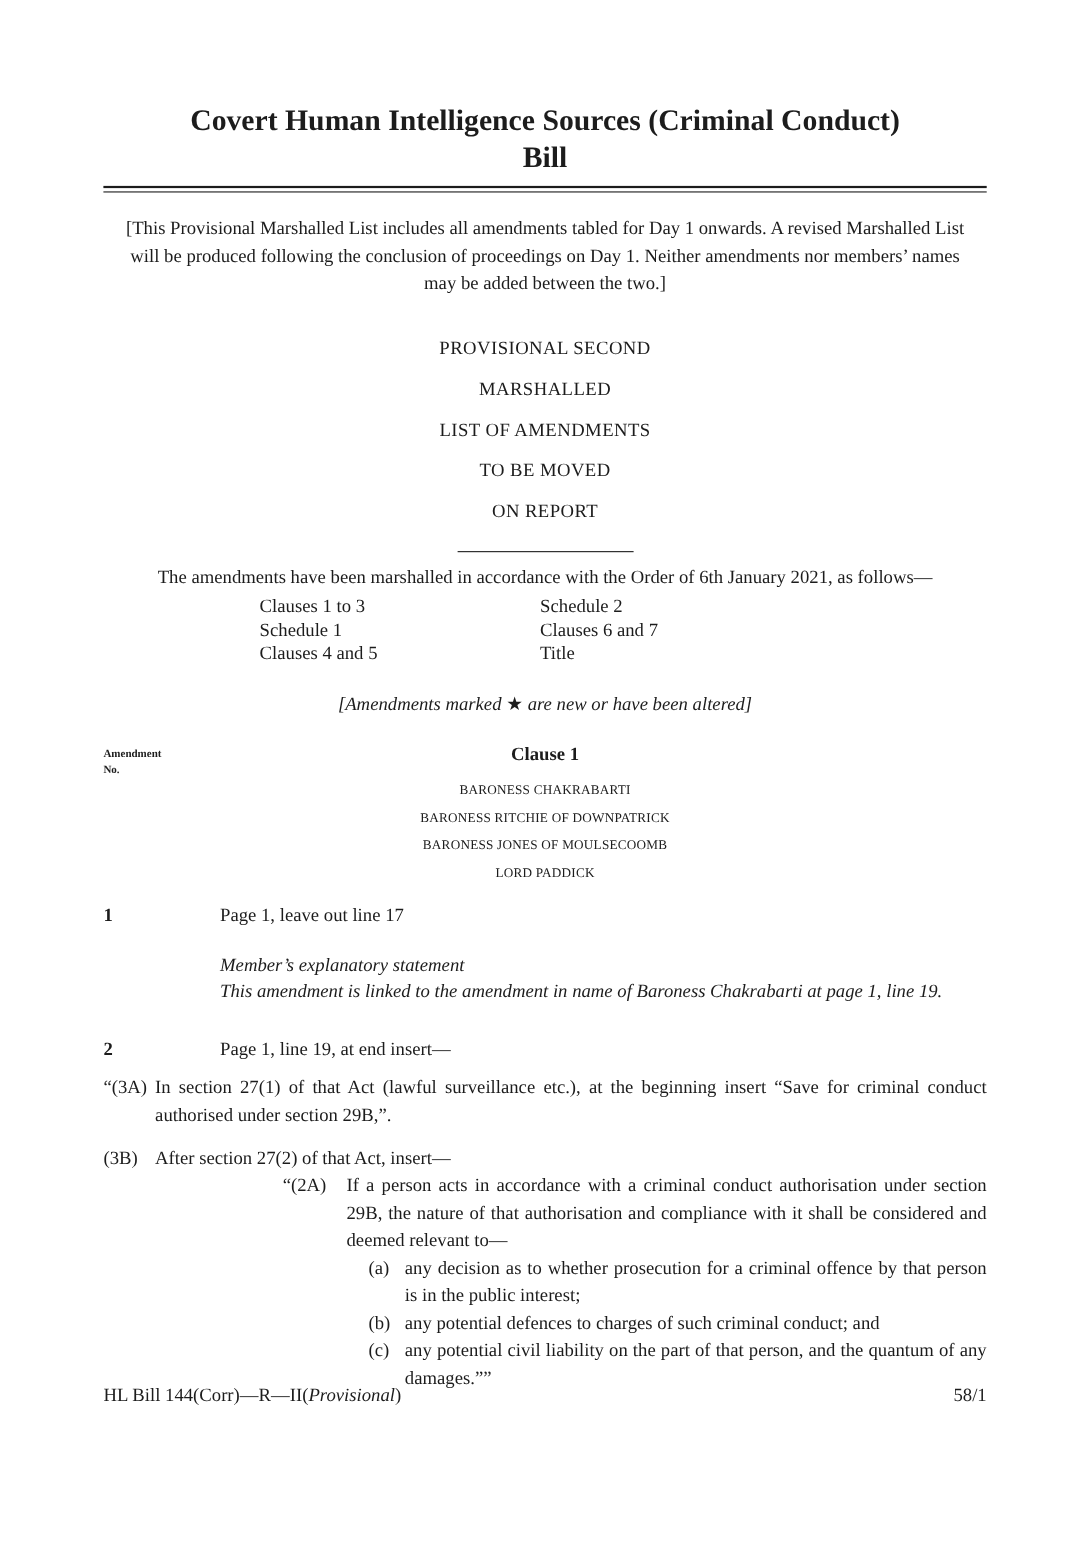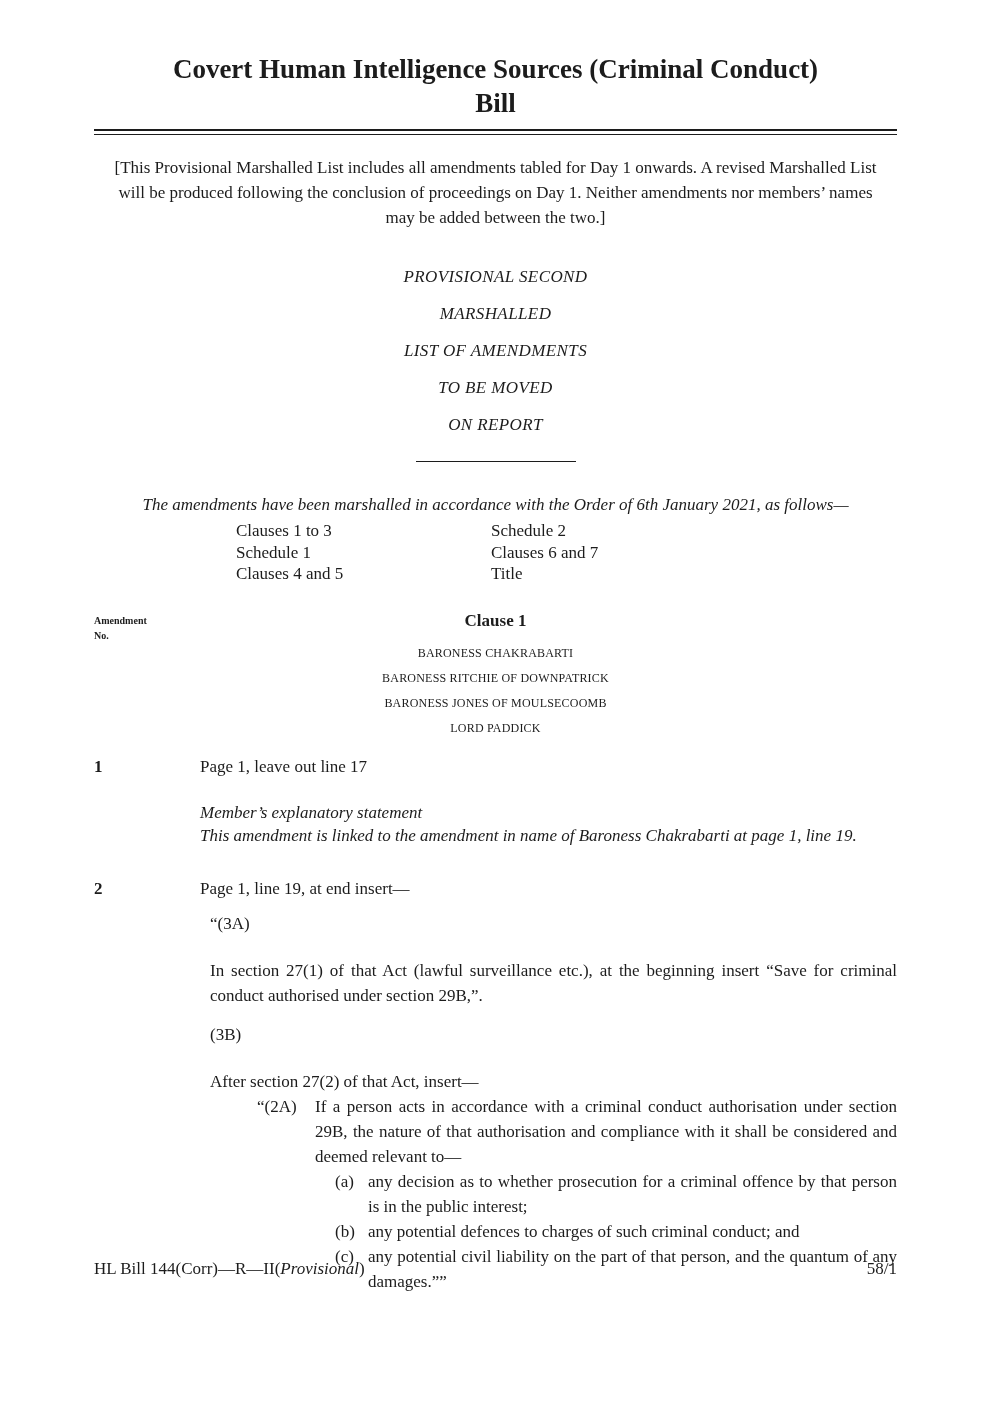--- a/index.html
+++ b/index.html
@@ -3,21 +3,21 @@
 <meta charset="utf-8">
 <style>
   html, body { margin:0; padding:0; background:#ffffff; }
   .page {
     position: relative;
     width: 991px;
     height: 1401px;
     margin: 0 auto;
     background: #ffffff;
     box-sizing: border-box;
-    padding: 52px 94px 0 94px;
+    padding: 92px 94px 0 94px;
     font-family: "Liberation Serif", "DejaVu Serif", serif;
     color: #1c1c1c;
     font-size: 17px;
   }
   .title {
     text-align: center;
     font-weight: bold;
     font-size: 27px;
     line-height: 34px;
   }
@@ -27,30 +27,29 @@
     border-top: 2.5px solid #1c1c1c;
     border-bottom: 1px solid #1c1c1c;
   }
   .notice {
     margin-top: 20px;
     text-align: center;
     line-height: 25px;
     padding: 0 8px;
   }
   .headings { margin-top: 28px; text-align: center; }
-  .headings div { line-height: 37px; letter-spacing: 0.4px; font-style: italic; }
+  .headings div { line-height: 37px; letter-spacing: 0.4px; }
   .short-rule {
     width: 160px;
     margin: 18px auto 0 auto;
     border-top: 1px solid #1c1c1c;
   }
   .marshalling-note {
-    margin-top: 32px;
-    text-align: center;
-    font-style: italic;
+    margin-top: 12px;
+    text-align: center;
     line-height: 22px;
   }
   .order-table {
     margin-left: 142px;
     margin-top: 4px;
     display: grid;
     grid-template-columns: 255px auto;
     line-height: 21.5px;
   }
   .star-note {
@@ -83,21 +82,21 @@
   .amendment { display: flex; margin-top: 14px; line-height: 24px; }
   .amendment .num { flex: 0 0 106px; font-weight: bold; }
   .amendment .body { flex: 1; }
   .explanatory { margin-left: 106px; margin-top: 22px; line-height: 23px; }
   .explanatory .exp-head { font-weight: normal; font-style: italic; }
   .explanatory .exp-text { font-style: italic; }
   .amendment-2 { margin-top: 30px; }
   .q { display: flex; line-height: 25px; }
   .q .marker { white-space: nowrap; }
   .q .txt { flex: 1; text-align: justify; }
-  .q1 { margin-left: 116px; margin-top: 10px; flex-direction: column; }
+  .q1 { margin-top: 10px; }
   .q1 .marker { flex: 0 0 47px; }
   .q1b { margin-top: 14px; }
   .q2 { margin-left: 163px; }
   .q2 .marker { flex: 0 0 58px; }
   .q3 { margin-left: 241px; }
   .q3 .marker { flex: 0 0 33px; }
   .footer {
     position: absolute;
     left: 94px; right: 94px;
     top: 1258px;
@@ -135,20 +134,23 @@
 
   <div class="order-table">
     <span>Clauses 1 to 3</span>
     <span>Schedule 2</span>
     <span>Schedule 1</span>
     <span>Clauses 6 and 7</span>
     <span>Clauses 4 and 5</span>
     <span>Title</span>
   </div>
 
+  <div class="star-note">
+    <span>[Amendments marked </span><span class="star">★</span><span> are new or have been altered]</span>
+  </div>
 
   <div class="clause-header">
     <div class="amendment-no">
       <div>Amendment</div>
       <div>No.</div>
     </div>
     <span>Clause 1</span>
   </div>
 
   <div class="sponsors">

